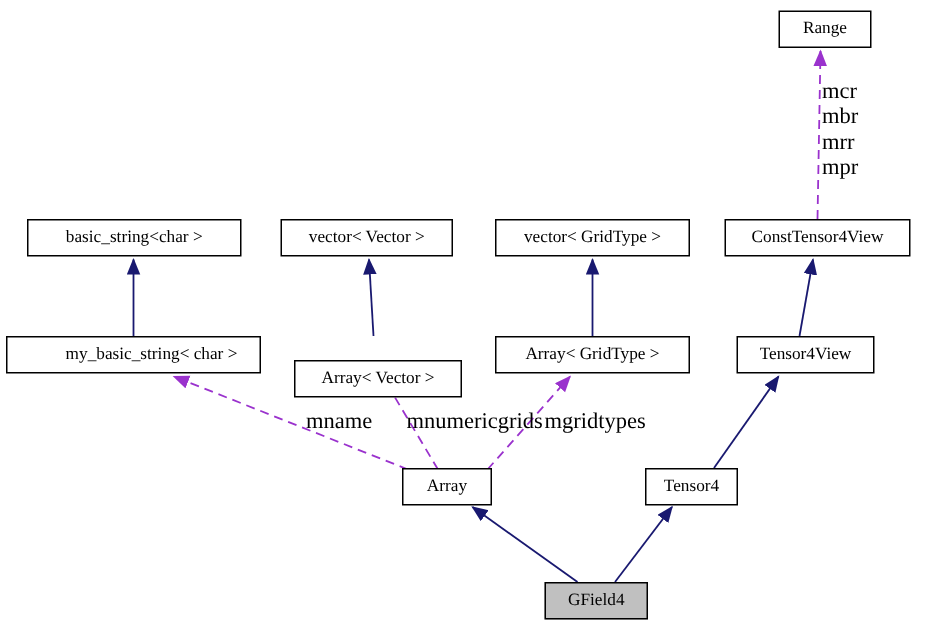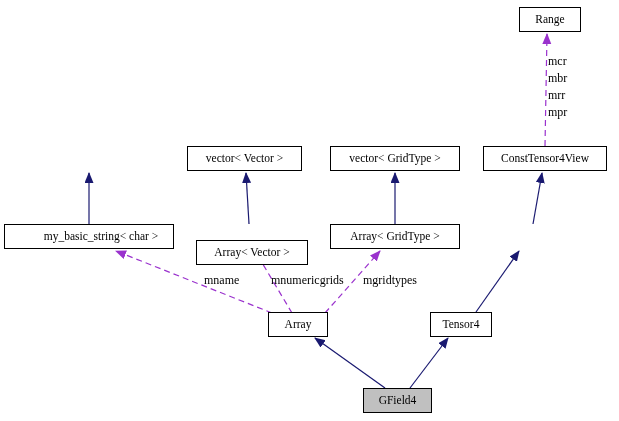--- a/index.html
+++ b/index.html
@@ -20,21 +20,21 @@
     font-size:11.5px;
     text-align:center;
     line-height:23px;
     white-space:nowrap;
     overflow:hidden;
   }
   .node.focus{background:#c0c0c0;}
   .edge-label{
     position:absolute;
     color:#000000;
-    font-size:12px;
+    font-size:15px;
     white-space:nowrap;
   }
   .member-list{line-height:17px;}
   .member-list span{display:block;}
 </style>
 </head>
 <body>
 
 <div class="diagram">
 
@@ -57,33 +57,35 @@
     <path d="M410,388 L448,338" stroke="#191970" stroke-width="1.2" fill="none" marker-end="url(#arrow-inherit)"></path>
 
     <path d="M272,313 L116,251" stroke="#9a32cd" stroke-width="1.2" fill="none" stroke-dasharray="6,4" marker-end="url(#arrow-usage)"></path>
     <path d="M292,313 L255,251" stroke="#9a32cd" stroke-width="1.2" fill="none" stroke-dasharray="6,4" marker-end="url(#arrow-usage)"></path>
     <path d="M325,313 L380,251" stroke="#9a32cd" stroke-width="1.2" fill="none" stroke-dasharray="6,4" marker-end="url(#arrow-usage)"></path>
     <path d="M545,146 L547,34" stroke="#9a32cd" stroke-width="1.2" fill="none" stroke-dasharray="6,4" marker-end="url(#arrow-usage)"></path>
   </svg>
 
   <div class="node" style="left:519px;top:7px;width:62px;height:25px;">Range</div>
 
+  <div class="node" style="left:18px;top:146px;width:143px;height:25px;">basic_string&lt;char &gt;</div>
 
   <div class="node" style="left:187px;top:146px;width:115px;height:25px;">vector&lt; Vector &gt;</div>
 
   <div class="node" style="left:330px;top:146px;width:130px;height:25px;">vector&lt; GridType &gt;</div>
 
   <div class="node" style="left:483px;top:146px;width:124px;height:25px;text-align:center;">ConstTensor4View</div>
 
   <div class="node" style="left:4px;top:224px;width:170px;height:25px;padding-left:24px;">my_basic_string&lt; char &gt;</div>
 
   <div class="node" style="left:196px;top:224px;width:112px;height:25px;margin-top:16px;">Array&lt; Vector &gt;</div>
 
   <div class="node" style="left:330px;top:224px;width:130px;height:25px;">Array&lt; GridType &gt;</div>
 
+  <div class="node" style="left:491px;top:224px;width:92px;height:25px;">Tensor4View</div>
 
   <div class="node" style="left:268px;top:312px;width:60px;height:25px;">Array</div>
 
   <div class="node" style="left:430px;top:312px;width:62px;height:25px;">Tensor4</div>
 
   <div class="node focus" style="left:363px;top:388px;width:69px;height:25px;text-align:center;">GField4</div>
 
   <span class="edge-label" style="left:204px;top:273px;">mname</span>
 
   <span class="edge-label" style="left:271px;top:273px;">mnumericgrids</span>

